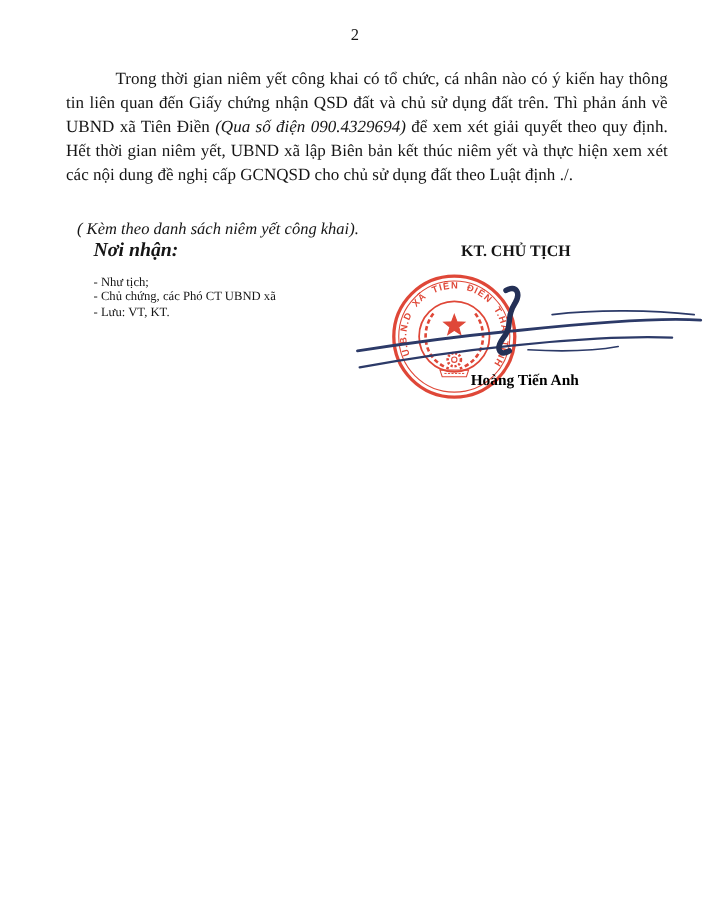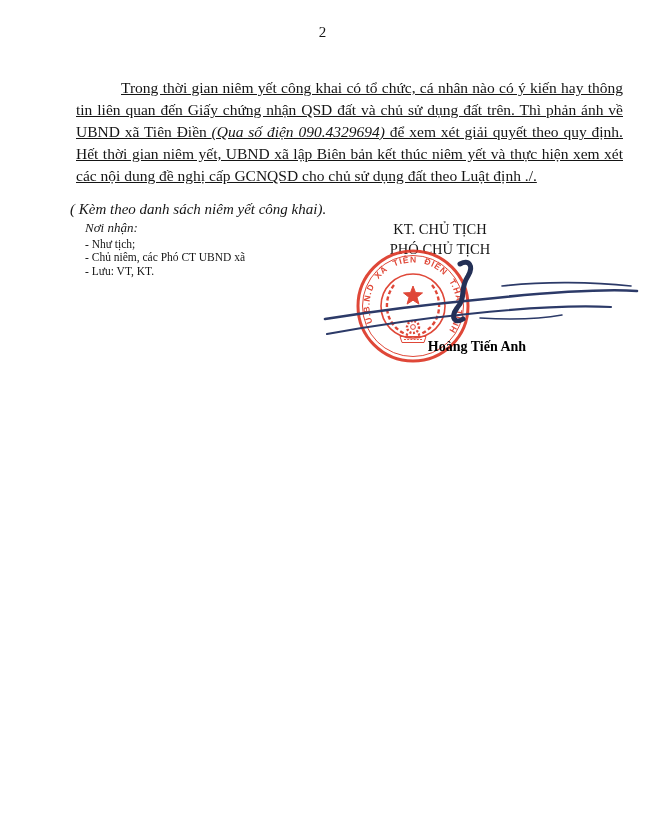--- a/index.html
+++ b/index.html
@@ -10,37 +10,37 @@
     font-family:"Liberation Serif","DejaVu Serif",serif;
     color:#151515;
     overflow:hidden;
   }
   .page-number {
     position:absolute; top:24px; left:0; width:100%;
     text-align:center; font-size:15px;
   }
   .body-par {
     position:absolute; top:61px; left:60px; width:547px;
-    margin:16px; font-size:15.5px; line-height:22px;
-    text-align:justify; text-indent:45px;text-decoration:underline;
+    margin:0; font-size:15.5px; line-height:22px;
+    text-align:justify; text-indent:45px;
   }
   .attachment-note {
     position:absolute; top:201px; left:70px; width:547px;
     text-align:left; font-style:italic; font-size:15px;
   }
   .recipients {
     position:absolute; top:221px; left:85px;
     font-size:11.5px; line-height:13.5px;
   }
   .recipients-heading {
-    font-weight:normal; font-style:italic; font-size:13px; margin-bottom:3px;
+    font-weight:bold; font-style:italic; font-size:18px; margin-bottom:16px;
   }
   .sig-titles {
-    position:absolute; top:220px; left:337px; width:206px;
-    text-align:center; font-weight:normal; font-size:14.5px; line-height:19.5px;
+    position:absolute; top:220px; left:366px; width:206px;
+    text-align:center; font-weight:bold; font-size:14.5px; line-height:19.5px;
   }
   .signer-name {
     position:absolute; top:339px; left:377px; width:200px;
     text-align:center; font-weight:bold; font-size:14px;
     color:#000000; z-index:4;
   }
   .stamp-svg { position:absolute; left:355px; top:248px; z-index:2; }
   .sig-svg   { position:absolute; left:322px; top:256px; z-index:3; }
   .stamp-arc-text {
     font-family:"Liberation Sans","DejaVu Sans",sans-serif;
@@ -55,27 +55,26 @@
 
   <div class="page-number">2</div>
 
   <p class="body-par"><span>Trong thời gian niêm yết công khai có tổ chức, cá nhân nào có ý kiến hay thông tin liên quan đến Giấy chứng nhận QSD đất và chủ sử dụng đất trên. Thì phản ánh về UBND xã Tiên Điền </span><i>(Qua số điện 090.4329694)</i><span> để xem xét giải quyết theo quy định. Hết thời gian niêm yết, UBND xã lập Biên bản kết thúc niêm yết và thực hiện xem xét các nội dung đề nghị cấp GCNQSD cho chủ sử dụng đất theo Luật định ./.</span></p>
 
   <div class="attachment-note">( Kèm theo danh sách niêm yết công khai).</div>
 
   <div class="recipients">
     <div class="recipients-heading">Nơi nhận:</div>
     <div class="recipient-item">- Như tịch;</div>
-    <div class="recipient-item">- Chủ niêm, các Phó CT UBND xã</div>
+    <div class="recipient-item">- Chủ chứng, các Phó CT UBND xã</div>
     <div class="recipient-item">- Lưu: VT, KT.</div>
   </div>
 
   <div class="sig-titles">
     <div>KT. CHỦ TỊCH</div>
-    <div>PHÓ CHỦ TỊCH</div>
   </div>
 
   <svg class="stamp-svg" width="116" height="116" viewBox="0 0 116 116">
     <g stroke="#dd3a29" fill="none" opacity="0.93">
       <circle cx="58" cy="58" r="55" stroke-width="3"></circle>
       <circle cx="58" cy="58" r="50.5" stroke-width="1"></circle>
 
       <circle cx="58" cy="58" r="32" stroke-width="1.6"></circle>
       <path d="M58,38 L60.5,44.6 L67.5,44.9 L62,49.3 L63.9,56.1 L58,52.2 L52.1,56.1 L54,49.3 L48.5,44.9 L55.5,44.6 Z" fill="#dd3a29" stroke-width="1"></path>
       <path d="M39,37 C31,47 29,63 37,75 C41,81 47,85 53,87" stroke-width="2.4" stroke-dasharray="4 2.5"></path>

